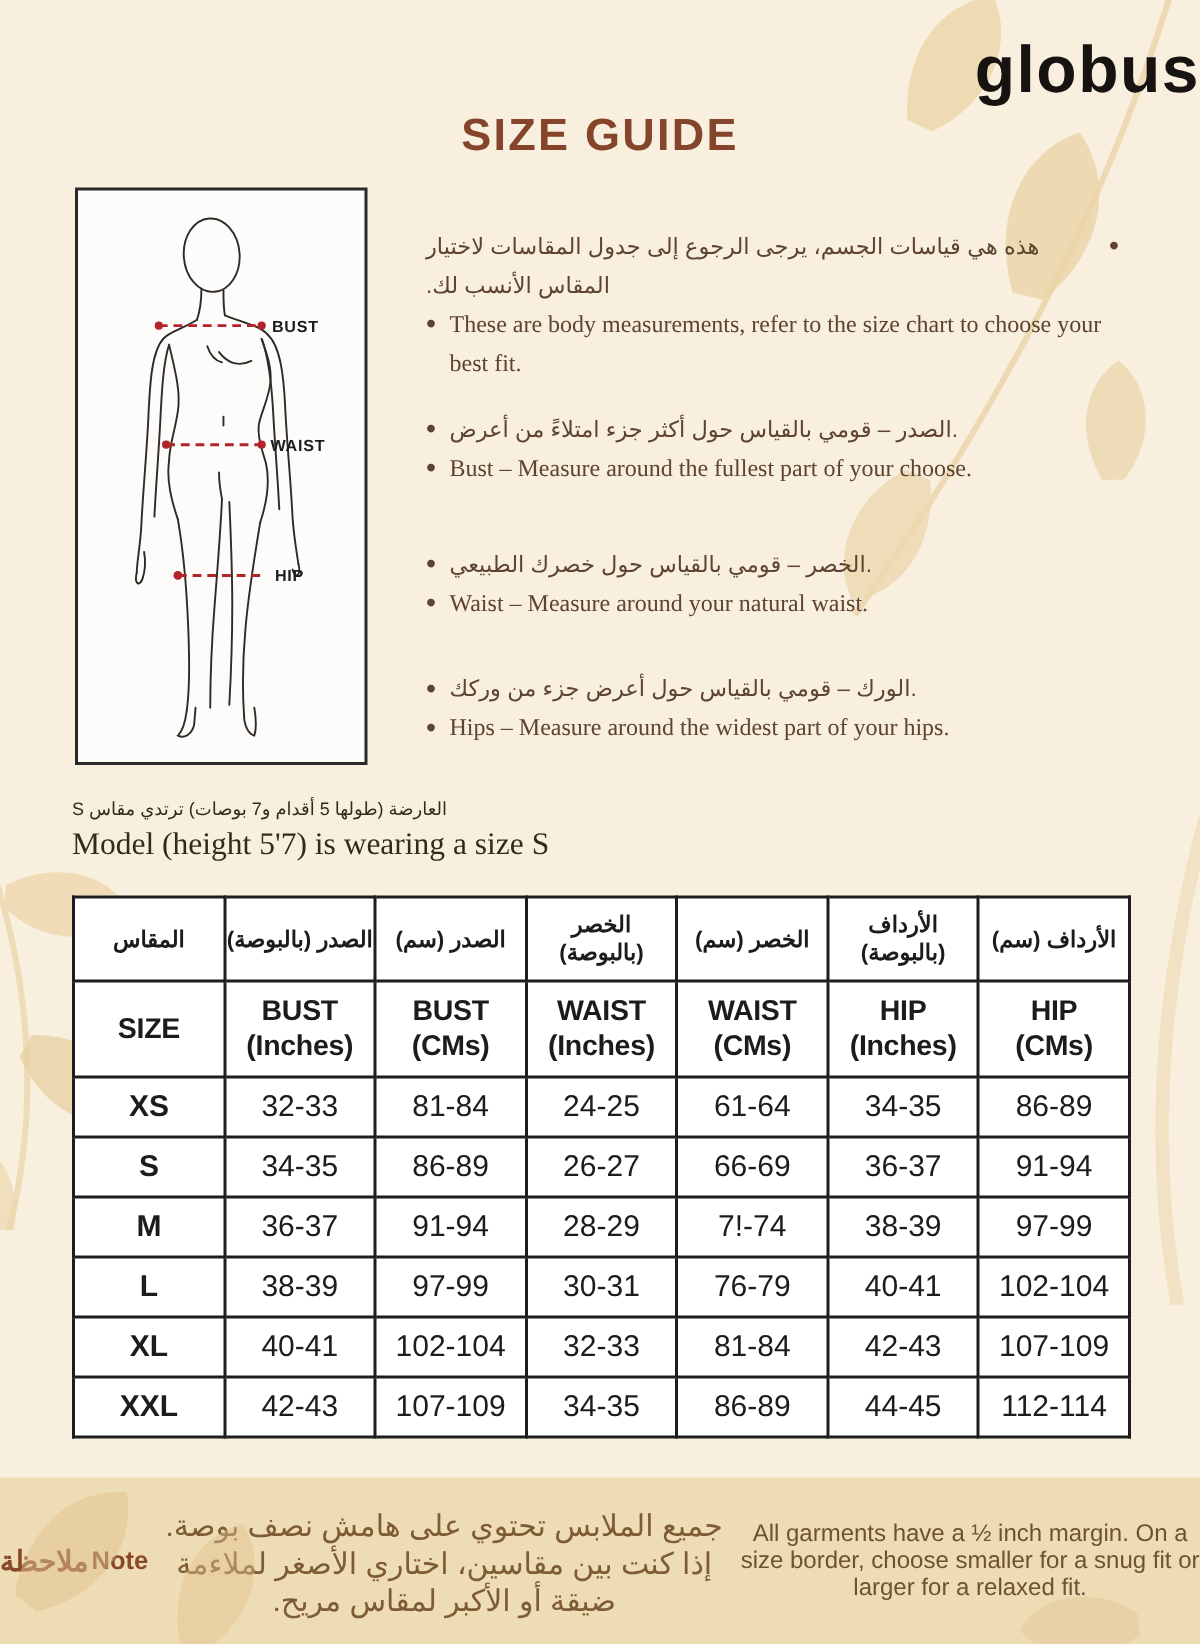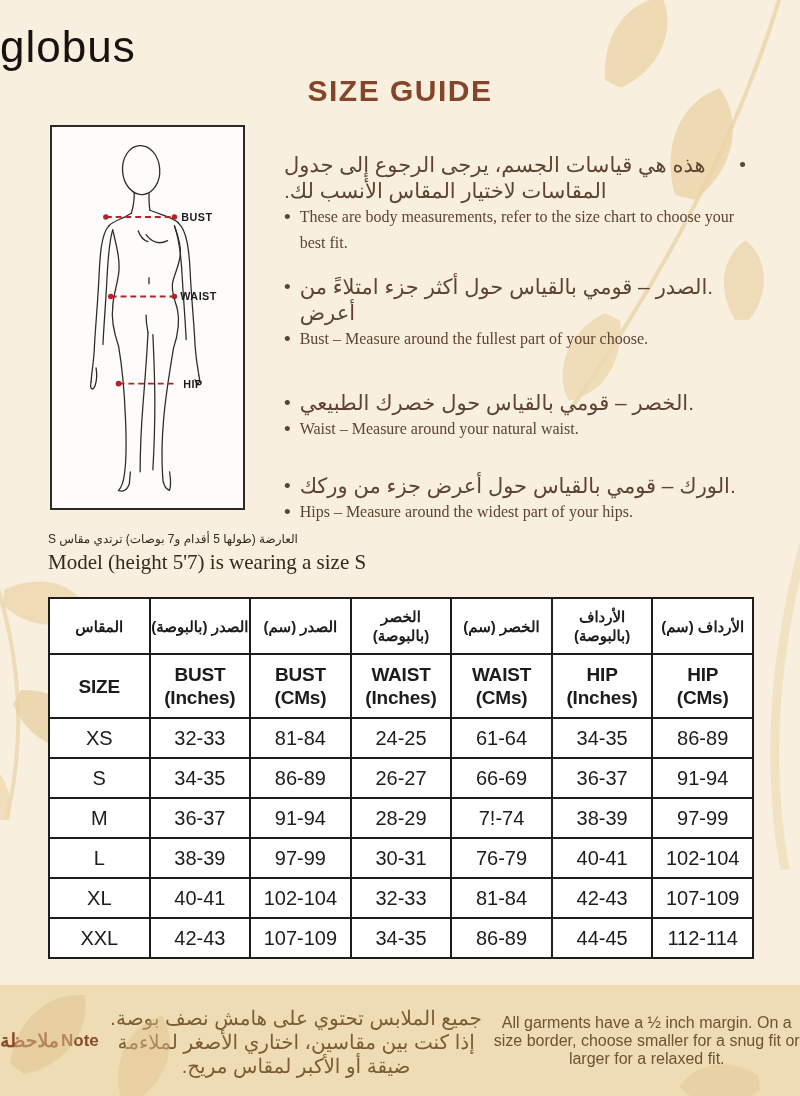--- a/index.html
+++ b/index.html
@@ -13,57 +13,57 @@
   body{
     height:1096px; position:relative; overflow:hidden;
     background:var(--bg);
     font-family:"Liberation Sans", sans-serif;
     color:var(--ttext);
   }
   .decor{position:absolute; z-index:0; pointer-events:none;}
   .layer{position:absolute; z-index:1;}
 
   
-  .logo{left:0; right:0; top:22px; text-align:left;
-    font-size:44px; letter-spacing:1px; color:var(--brand); font-weight:400;}
+  .logo{left:0; right:0; top:22px; text-align:right;
+    font-size:44px; letter-spacing:1px; color:var(--brand); font-weight:700;}
   .size-guide{left:0; right:0; top:74px; text-align:center;
     font-size:30px; font-weight:bold; letter-spacing:1.5px; color:var(--accent);}
 
   
   .diagram{left:50px; top:125px; width:195px; height:385px;
     background:#fdfcfa; border:2px solid #2a2a2a;}
   .diagram svg{display:block; width:100%; height:100%;}
 
   
   .bullets{left:284px; top:152px; width:462px;}
   .group{margin-bottom:18px;}
   .group:nth-child(2){margin-bottom:38px;}
   .group:nth-child(3){margin-bottom:31px;}
   .li{display:flex; gap:9px; align-items:flex-start; color:var(--bullet);}
   .li .dot{flex:0 0 auto; font-size:19px; line-height:26px;}
   .li .txt{flex:1 1 auto; line-height:26px;}
-  .li.ar .txt{direction:rtl; unicode-bidi:plaintext; text-align:left; font-size:21px;}
+  .li.ar .txt{direction:rtl; unicode-bidi:plaintext; text-align:left; font-size:15px;}
   .li.ar.dot-right .txt{text-align:left;}
   .li.en .txt{font-family:"Liberation Serif", serif; font-size:16px;}
 
   
   .model-note{left:48px; top:528px; width:430px; color:var(--model);}
   .model-note .ar{direction:rtl; unicode-bidi:plaintext; display:inline-block;
      font-size:12px; line-height:23px;}
   .model-note .en{font-family:"Liberation Serif", serif; font-size:21px; line-height:23px;}
 
   
   .size-table{left:48px; top:597px; width:706px; border-collapse:collapse;
     table-layout:fixed; background:#ffffff;}
   .size-table th,.size-table td{border:2px solid var(--tborder); text-align:center;
     vertical-align:middle; background:#fff; padding:0;}
   .hdr-en{height:64px; font-size:19px; font-weight:bold; letter-spacing:-0.2px; line-height:23px;}
   .hdr-ar{height:56px; font-size:15px; font-weight:bold; direction:rtl; line-height:19px; padding:2px 4px;}
   .row-data td{height:40px; font-size:20px;}
-  .row-data td.size-cell{font-weight:normal;border-radius:17px;}
+  .row-data td.size-cell{font-weight:bold;border-radius:17px;}
 
   
   .note-band{left:0; top:985px; width:800px; height:111px; background:var(--band);
     display:flex; flex-direction:row; align-items:center; justify-content:center;
     gap:2px; text-align:center;}
   .note-band .t-ar{font-size:19px; font-weight:bold; color:var(--note-title); direction:rtl;}
   .note-band .t-en{font-size:17px; font-weight:bold; color:var(--note-title);}
   .note-band .b-ar{font-size:20px; color:var(--note-ar); direction:rtl; unicode-bidi:plaintext; margin-top:3px;}
   .note-band .b-en{font-size:16px; color:var(--note-en);}
 </style>

